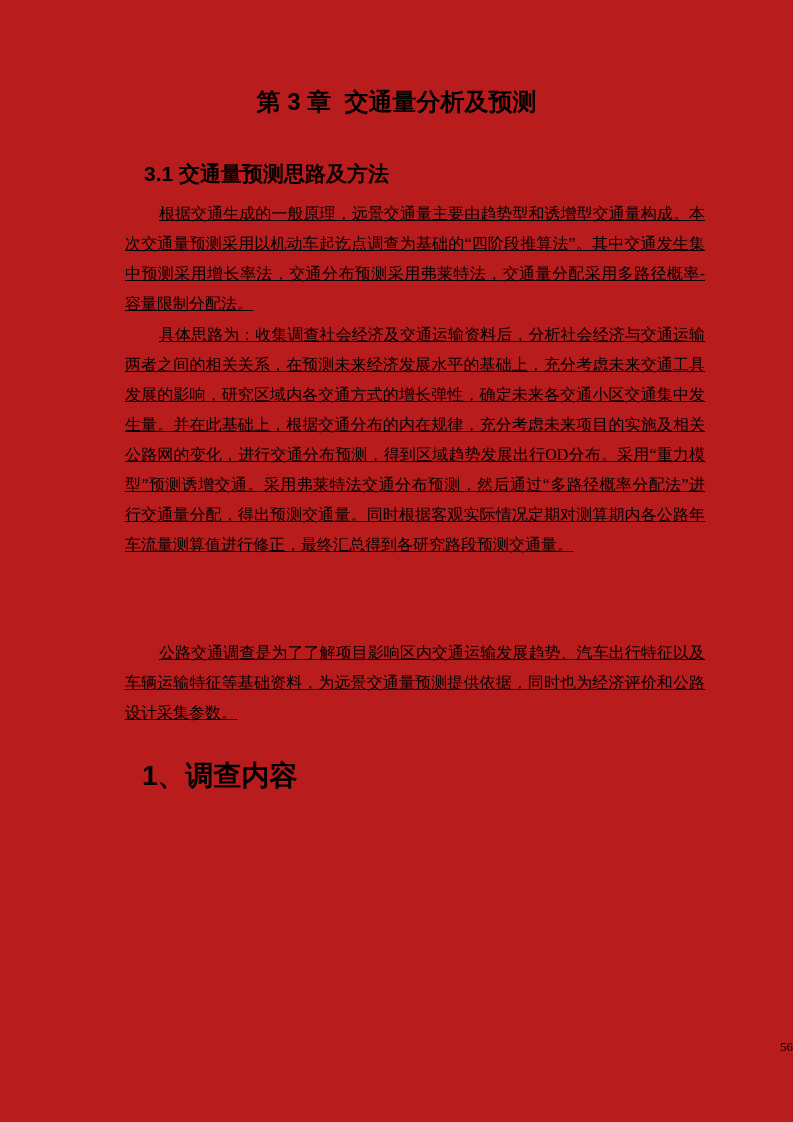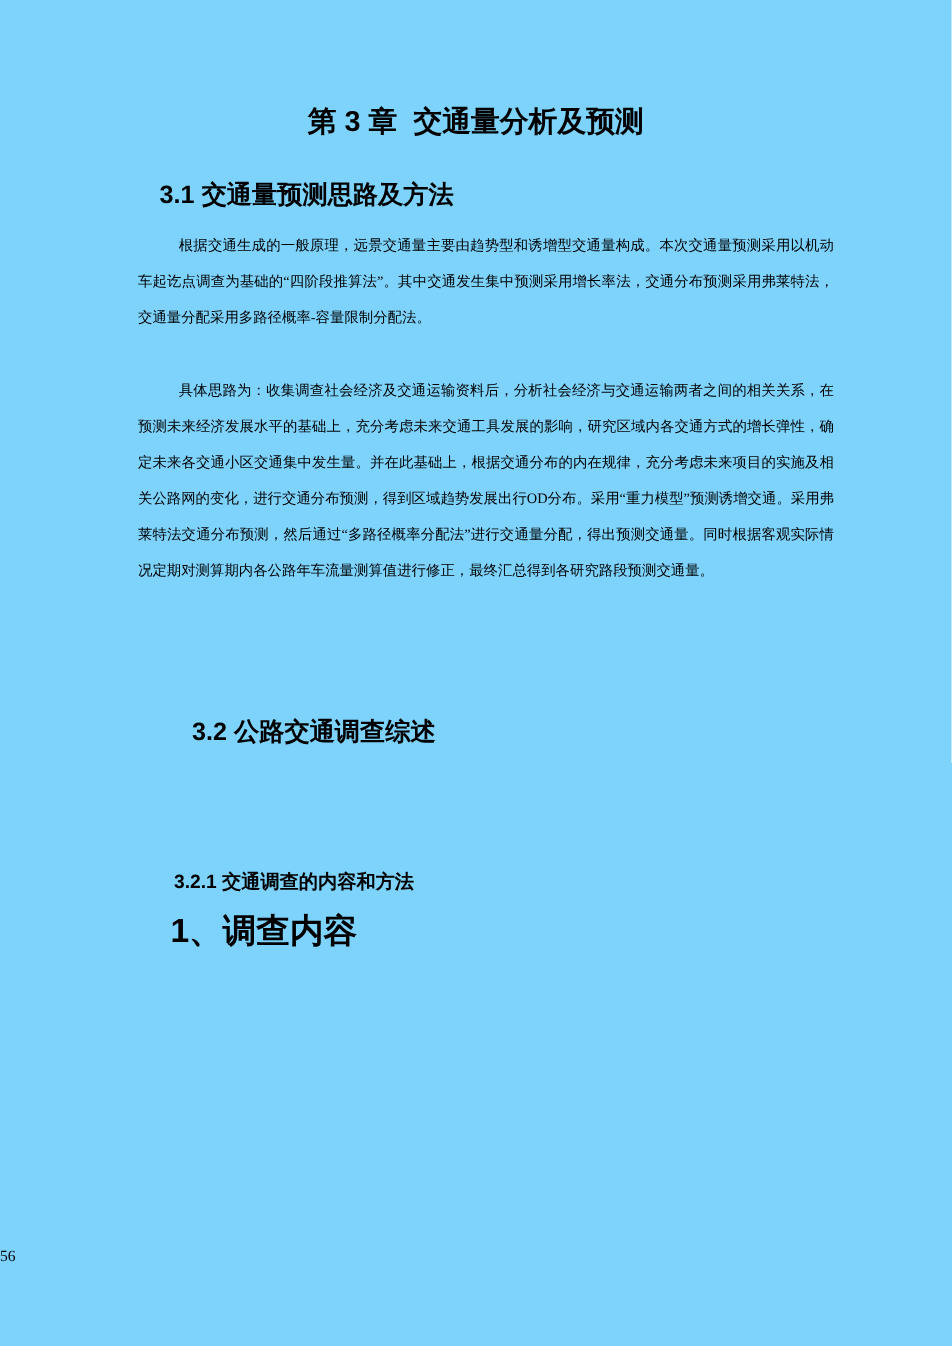--- a/index.html
+++ b/index.html
@@ -4,41 +4,41 @@
 <style>
   html, body {
     margin: 0;
     padding: 0;
     background: #ffffff;
   }
   .page {
     position: relative;
     width: 793px;
     height: 1122px;
-    background: #7dd3fc;
+    background: #b91c1c;
     color: #000000;
     font-family: "Liberation Serif", "DejaVu Serif", serif;
     overflow: hidden;
   }
   .chapter-title {
     position: absolute;
     top: 86px;
     left: 0;
     right: 0;
     margin: 0;
     text-align: center;
     font-family: "Liberation Sans", "DejaVu Sans", sans-serif;
     font-weight: bold;
     font-size: 24px;
     line-height: 32px;
     white-space: pre;
   }
   .h2 {
     position: absolute;
-    margin: 5px;
+    margin: 16px;
     font-family: "Liberation Sans", "DejaVu Sans", sans-serif;
     font-weight: bold;
     font-size: 21px;
     line-height: 26px;
     white-space: pre;
   }
   .h2-31 { top: 145px; left: 128px; }
   .h2-32 { top: 593px; left: 155px; }
   .h3 {
     position: absolute;
@@ -59,60 +59,60 @@
     font-size: 28px;
     line-height: 28px;
     white-space: pre;
   }
   .h4-1 { top: 762px; left: 142px; }
   .h4-2 { top: 971px; left: 156px; }
   .body-para {
     position: absolute;
     left: 115px;
     width: 580px;
-    margin: 0;
-    font-size: 12px;
+    margin: 10px;
+    font-size: 16px;
     line-height: 30px;
     text-align: justify;
     text-align-last: left;
     text-indent: 34px;
+    text-decoration: underline;
   }
   .p1 { top: 189px; }
   .p2 { top: 310px; }
   .p3 { top: 628px; }
   .p4 { top: 791px; }
   .p5 { top: 827px; }
   .p6 { top: 920px; }
   .page-footer {
     position: absolute;
     top: 1038px;
     left: 0;
     right: 0;
-    text-align: left;
+    text-align: right;
     font-size: 13px;
     line-height: 18px;
   }
 </style>
 </head>
 <body>
 
 <div class="page">
 
   <h1 class="chapter-title">第 3 章  交通量分析及预测</h1>
 
   <h2 class="h2 h2-31">3.1 交通量预测思路及方法</h2>
 
   <p class="body-para p1">根据交通生成的一般原理，远景交通量主要由趋势型和诱增型交通量构成。本次交通量预测采用以机动车起讫点调查为基础的“四阶段推算法”。其中交通发生集中预测采用增长率法，交通分布预测采用弗莱特法，交通量分配采用多路径概率-容量限制分配法。</p>
 
   <p class="body-para p2">具体思路为：收集调查社会经济及交通运输资料后，分析社会经济与交通运输两者之间的相关关系，在预测未来经济发展水平的基础上，充分考虑未来交通工具发展的影响，研究区域内各交通方式的增长弹性，确定未来各交通小区交通集中发生量。并在此基础上，根据交通分布的内在规律，充分考虑未来项目的实施及相关公路网的变化，进行交通分布预测，得到区域趋势发展出行OD分布。采用“重力模型”预测诱增交通。采用弗莱特法交通分布预测，然后通过“多路径概率分配法”进行交通量分配，得出预测交通量。同时根据客观实际情况定期对测算期内各公路年车流量测算值进行修正，最终汇总得到各研究路段预测交通量。</p>
 
-  <h2 class="h2 h2-32">3.2 公路交通调查综述</h2>
 
+  <p class="body-para p3">公路交通调查是为了了解项目影响区内交通运输发展趋势、汽车出行特征以及车辆运输特征等基础资料，为远景交通量预测提供依据，同时也为经济评价和公路设计采集参数。</p>
 
-  <h3 class="h3">3.2.1 交通调查的内容和方法</h3>
 
   <h4 class="h4 h4-1">1、调查内容</h4>
 
 
 
 
 
   <div class="page-footer">56</div>
 
 </div>

